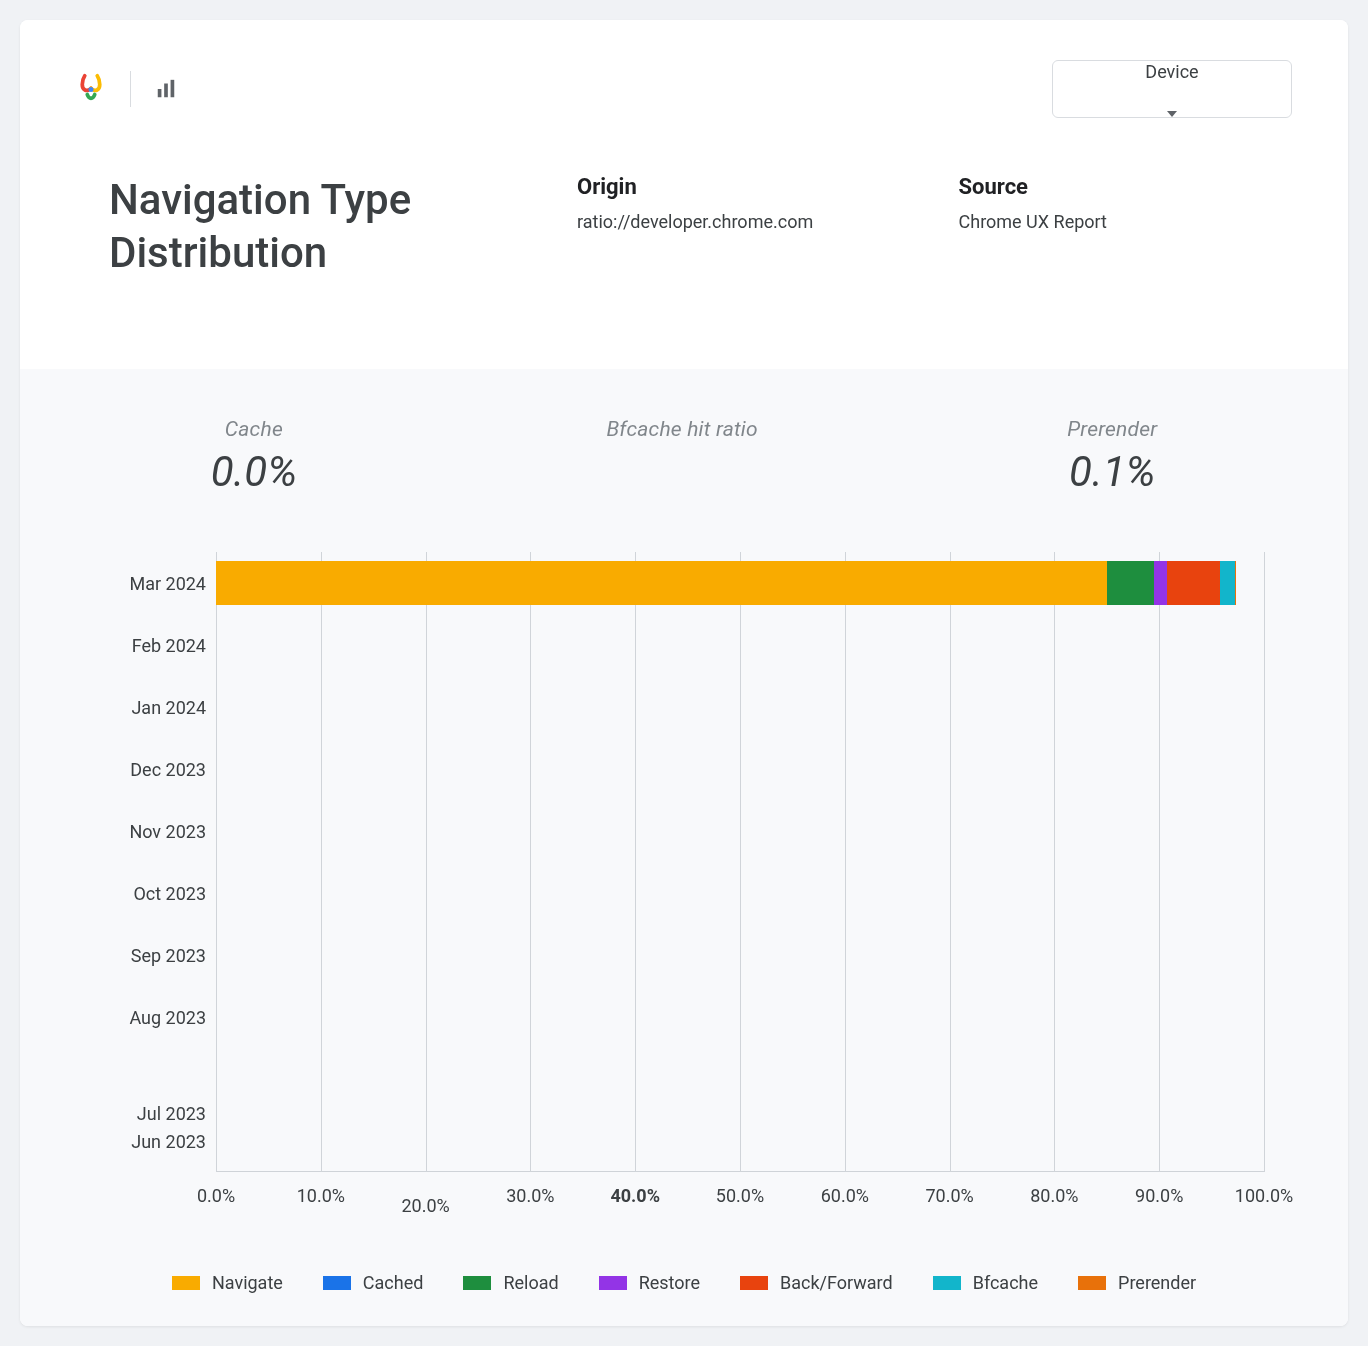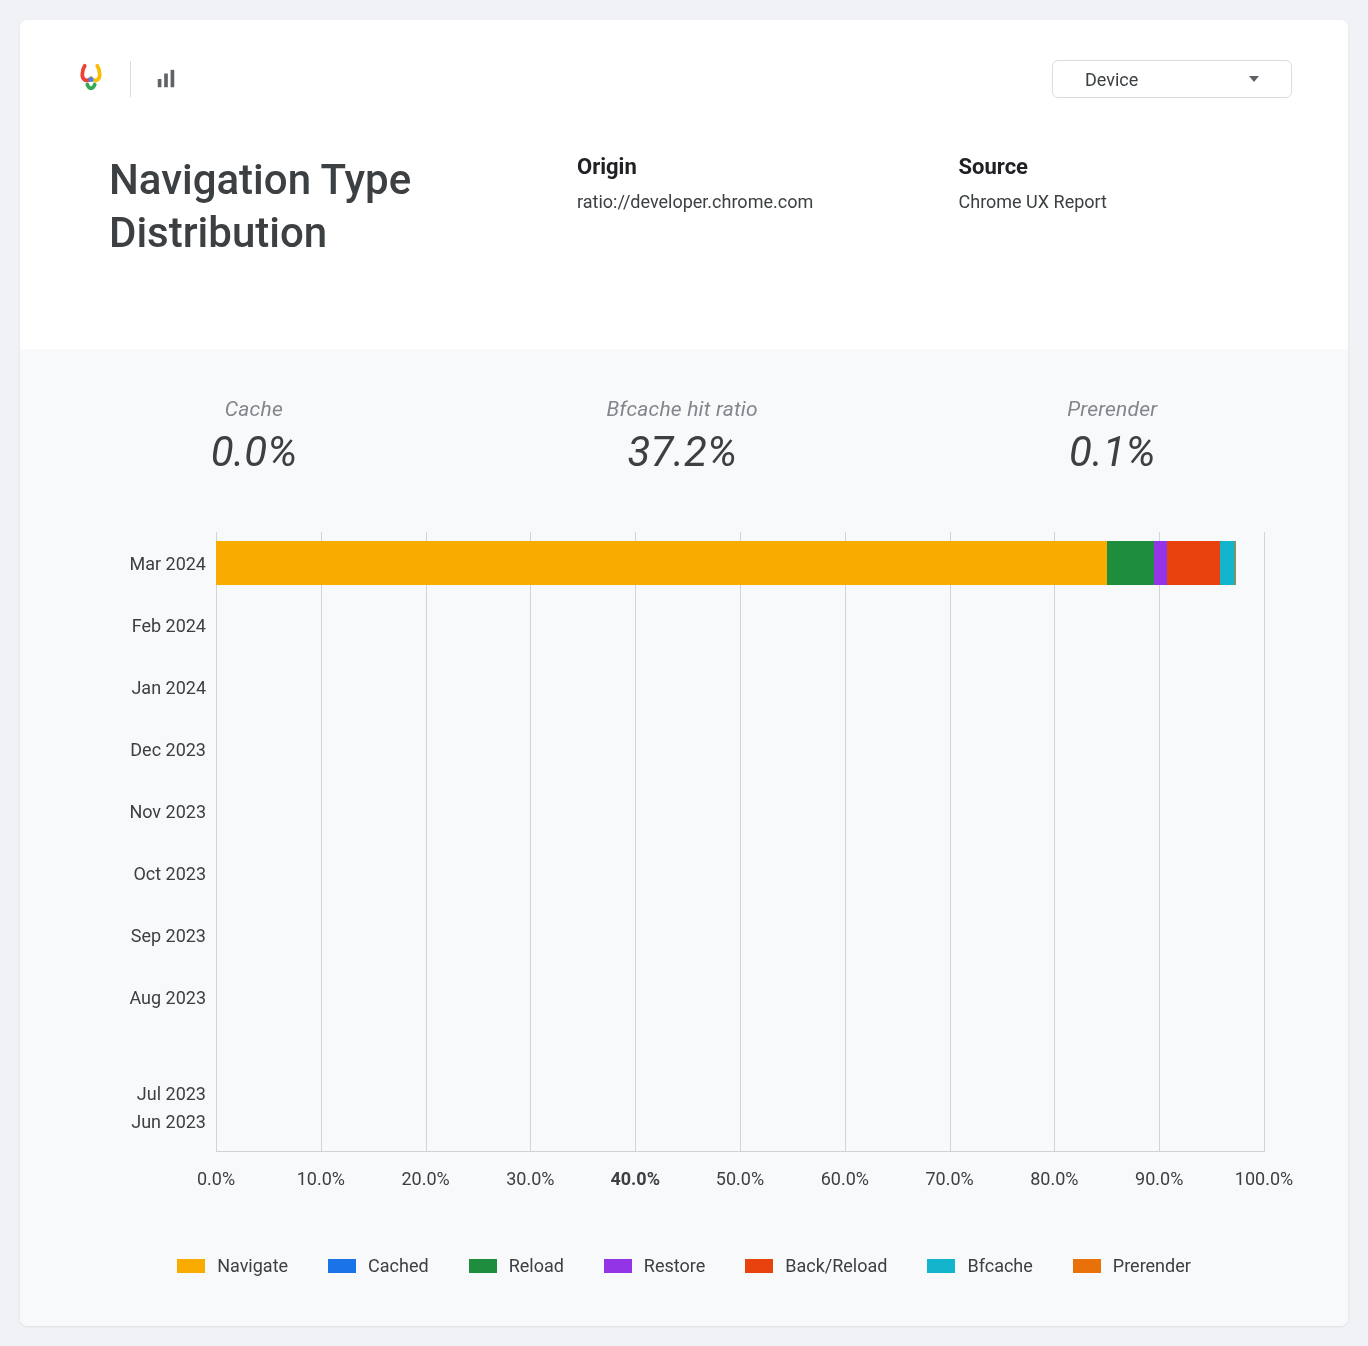--- a/index.html
+++ b/index.html
@@ -42,29 +42,30 @@
   }
   .divider {
     width: 1px;
     height: 36px;
     background: #d9dce0;
   }
   .bar-icon svg { display: block; }
   .device-select {
     border: 1px solid #d9dce0;
     border-radius: 6px;
-    height: 38px;
+    height: 58px;
     width: 240px;
     display: flex;
     align-items: center;
     justify-content: space-between;
     padding: 0 32px;
     font-size: 18px;
     color: #3c4043;
     cursor: pointer;
+    flex-direction: column;
   }
   .caret {
     width: 0; height: 0;
     border-left: 5px solid transparent;
     border-right: 5px solid transparent;
     border-top: 6px solid #5f6368;
   }
   .info-row {
     display: flex;
     align-items: flex-start;
@@ -232,21 +233,20 @@
     </div>
 
     <div class="body">
       <div class="stats-row">
         <div class="stat">
           <div class="stat-label">Cache</div>
           <div class="stat-value">0.0%</div>
         </div>
         <div class="stat">
           <div class="stat-label">Bfcache hit ratio</div>
-          <div class="stat-value">37.2%</div>
         </div>
         <div class="stat">
           <div class="stat-label">Prerender</div>
           <div class="stat-value">0.1%</div>
         </div>
       </div>
 
       <div class="chart" id="chart" style="min-height: 708px;">
         <div class="chart-grid" id="chart-grid" style="height: 620px; top: 0px;">
           <div class="baseline"></div>
@@ -257,21 +257,21 @@
             <div class="vline" style="left: 40%;"></div>
             <div class="vline" style="left: 50%;"></div>
             <div class="vline" style="left: 60%;"></div>
             <div class="vline" style="left: 70%;"></div>
             <div class="vline" style="left: 80%;"></div>
             <div class="vline" style="left: 90%;"></div>
             <div class="vline" style="left: 100%;"></div>
           </div>
       <div class="xlabel" style="left: calc(0% + 160px); bottom: 54px;">0.0%</div>
           <div class="xlabel" style="left: calc(10% + 139.2px); bottom: 54px;">10.0%</div>
-          <div class="xlabel" style="left: calc(20% + 118.4px); bottom: 54px;">20.0%</div>
+          <div class="xlabel" style="left: calc(20% + 118.4px); bottom: 44px;">20.0%</div>
           <div class="xlabel" style="left: calc(30% + 97.6px); bottom: 54px;">30.0%</div>
           <div class="xlabel" style="left: calc(40% + 76.8px); bottom: 54px; font-weight: bold;">40.0%</div>
           <div class="xlabel" style="left: calc(50% + 56px); bottom: 54px;">50.0%</div>
           <div class="xlabel" style="left: calc(60% + 35.2px); bottom: 54px;">60.0%</div>
           <div class="xlabel" style="left: calc(70% + 14.4px); bottom: 54px;">70.0%</div>
           <div class="xlabel" style="left: calc(80% - 6.4px); bottom: 54px;">80.0%</div>
           <div class="xlabel" style="left: calc(90% - 27.2px); bottom: 54px;">90.0%</div>
           <div class="xlabel" style="left: calc(100% - 48px); bottom: 54px;">100.0%</div>
           <div class="ylabel" style="top: 31px;">Mar 2024</div>
           <div class="bar-row" style="top: 9px;">
@@ -314,21 +314,21 @@
           <div class="legend-item">
             <span class="swatch" style="background: rgb(30, 142, 62);"></span>
             <span>Reload</span>
           </div>
           <div class="legend-item">
             <span class="swatch" style="background: rgb(147, 52, 230);"></span>
             <span>Restore</span>
           </div>
           <div class="legend-item">
             <span class="swatch" style="background: rgb(232, 67, 14);"></span>
-            <span>Back/Reload</span>
+            <span>Back/Forward</span>
           </div>
           <div class="legend-item">
             <span class="swatch" style="background: rgb(18, 181, 203);"></span>
             <span>Bfcache</span>
           </div>
           <div class="legend-item">
             <span class="swatch" style="background: rgb(232, 113, 10);"></span>
             <span>Prerender</span>
           </div>
         </div>

